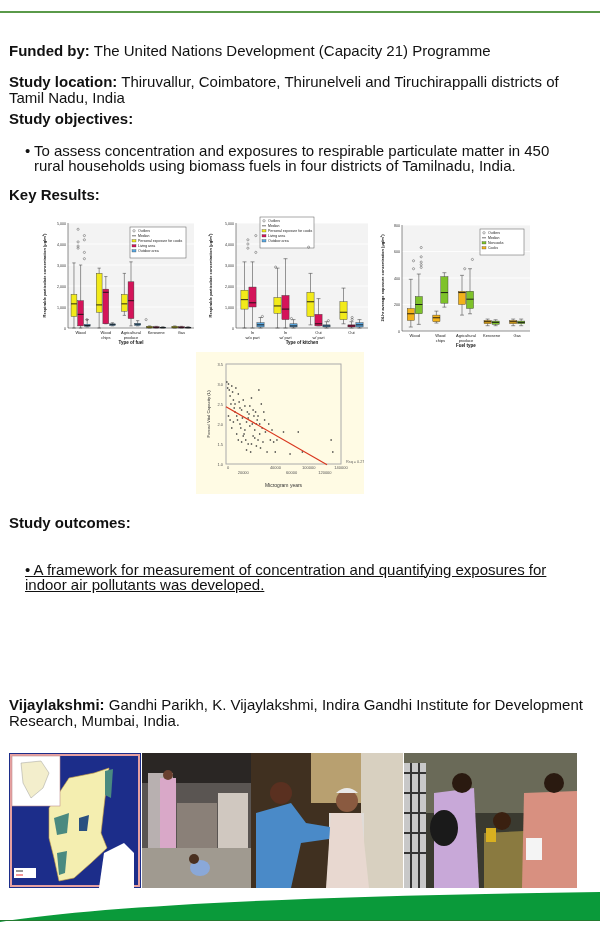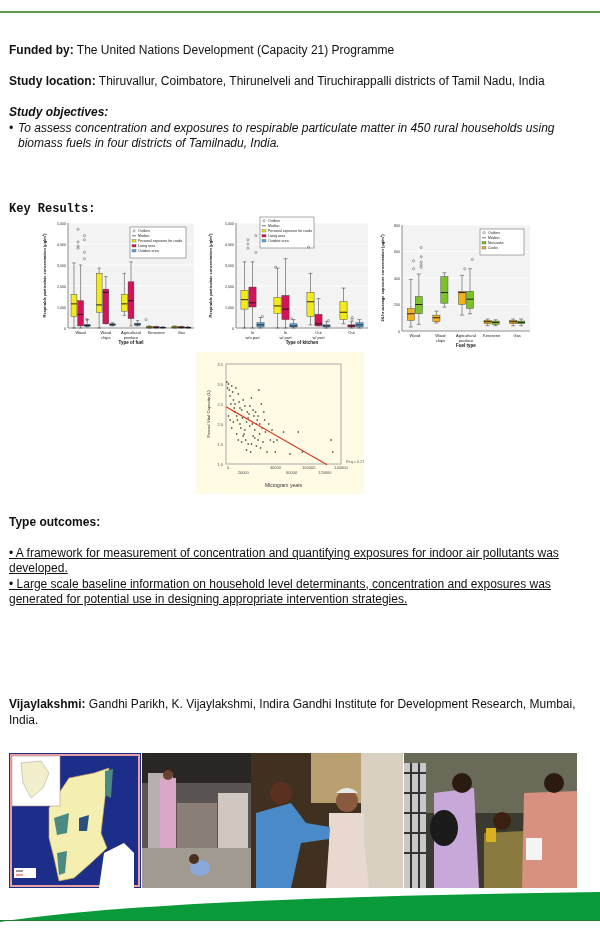--- a/index.html
+++ b/index.html
@@ -1,21 +1,21 @@
 <!DOCTYPE html>
 <html><head>
 <meta charset="utf-8">
 <style>
   html, body { margin: 0; padding: 0; background: #ffffff; }
   body { width: 600px; height: 950px; position: relative; overflow: hidden;
          font-family: "Liberation Sans", sans-serif; color: #111; }
   .topline { position: absolute; left: 0; top: 11px; width: 600px; height: 2px; background: #5a9a4a; }
-  .txt { position: absolute; left: 9px; font-size: 12px; line-height: 15.5px; width: 585px; }
+  .txt { position: absolute; left: 9px; font-size: 15px; line-height: 15.5px; width: 585px; }
   .txt b { font-weight: bold; }
-  .bullet-list { margin: 0; padding: 0; list-style: none; }
+  .bullet-list { margin: 16px; padding: 0; list-style: none; }
   .bullet-list li { position: relative; padding-left: 9px; }
   .bullet-list li::before { content: "•"; position: absolute; left: 0; }
   .outcomes li { padding-left: 0; text-decoration: underline; }
   .outcomes li::before { content: none; }
   .fig { position: absolute; background: #fff; }
   svg text { font-family: "Liberation Sans", sans-serif; }
   .photo { position: absolute; top: 753px; height: 135px; overflow: hidden; }
   .green-swoosh { position: absolute; left: 0; top: 880px; width: 600px; height: 70px; }
 </style>
 </head>
@@ -26,28 +26,28 @@
 <div class="txt" style="top:43px;">
   <b>Funded by:</b>
   <span>The United Nations Development (Capacity 21) Programme</span>
 </div>
 
 <div class="txt" style="top:74px;">
   <b>Study location:</b>
   <span>Thiruvallur, Coimbatore, Thirunelveli and Tiruchirappalli districts of Tamil Nadu, India</span>
 </div>
 
-<div class="txt" style="top:105px;font-style:italic;">
+<div class="txt" style="top:111px;">
   <b>Study objectives:</b>
   <ul class="bullet-list">
     <li>To assess concentration and exposures to respirable particulate matter in 450 rural households using biomass fuels in four districts of Tamilnadu, India.</li>
   </ul>
 </div>
 
-<div class="txt" style="top:202px;font-family:Liberation Mono, monospace;">
+<div class="txt" style="top:187px;">
   <b>Key Results:</b>
 </div>
 
 <svg class="fig" style="left:42px; top:215px;" width="160" height="135" id="c0">
     <rect x="26" y="8" width="126" height="105" fill="#f3f3f3"></rect>
     <line x1="26" x2="152" y1="113" y2="113" stroke="#ffffff" stroke-width="0.8"></line>
     <text x="24" y="114.5" font-size="3.6" text-anchor="end" fill="#333">0</text>
     <line x1="26" x2="152" y1="92" y2="92" stroke="#ffffff" stroke-width="0.8"></line>
     <text x="24" y="93.5" font-size="3.6" text-anchor="end" fill="#333">1,000</text>
     <line x1="26" x2="152" y1="71" y2="71" stroke="#ffffff" stroke-width="0.8"></line>
@@ -467,25 +467,24 @@
     <rect x="105.69285714285714" y="99.3" width="1.4" height="1.4" fill="#333"></rect>
     <rect x="134.44285714285715" y="87.3" width="1.4" height="1.4" fill="#333"></rect>
     <rect x="136.0857142857143" y="99.3" width="1.4" height="1.4" fill="#333"></rect>
     <line x1="30" y1="54.8" x2="131.03571428571428" y2="112.8" stroke="#d9361e" stroke-width="1.2"></line>
     <text x="150" y="111" font-size="3.8" fill="#666">Rsq = 0.2716</text>
     <text x="87.5" y="135" font-size="5" text-anchor="middle" fill="#333">Microgram years</text>
     <text x="0" y="0" font-size="4.3" text-anchor="middle" fill="#333" transform="translate(14,62) rotate(-90)">Forced Vital Capacity (L)</text>
   </svg>
 
 <div class="txt" style="top:515px;">
-  <b>Type outcomes:</b>
+  <b>Study outcomes:</b>
   <div style="height:15px"></div>
   <ul class="bullet-list outcomes">
     <li>• A framework for measurement of concentration and quantifying exposures for indoor air pollutants was developed.</li>
-    <li>• Large scale baseline information on household level determinants, concentration and exposures was generated for potential use in designing appropriate intervention strategies.</li>
   </ul>
 </div>
 
 <div class="txt" style="top:697px;">
   <b>Vijaylakshmi:</b>
   <span>Gandhi Parikh, K. Vijaylakshmi, Indira Gandhi Institute for Development Research, Mumbai, India.</span>
 </div>
 
 <div class="photo" style="left:9px; width:132px;">
   <svg width="132" height="135" viewBox="0 0 132 135">

